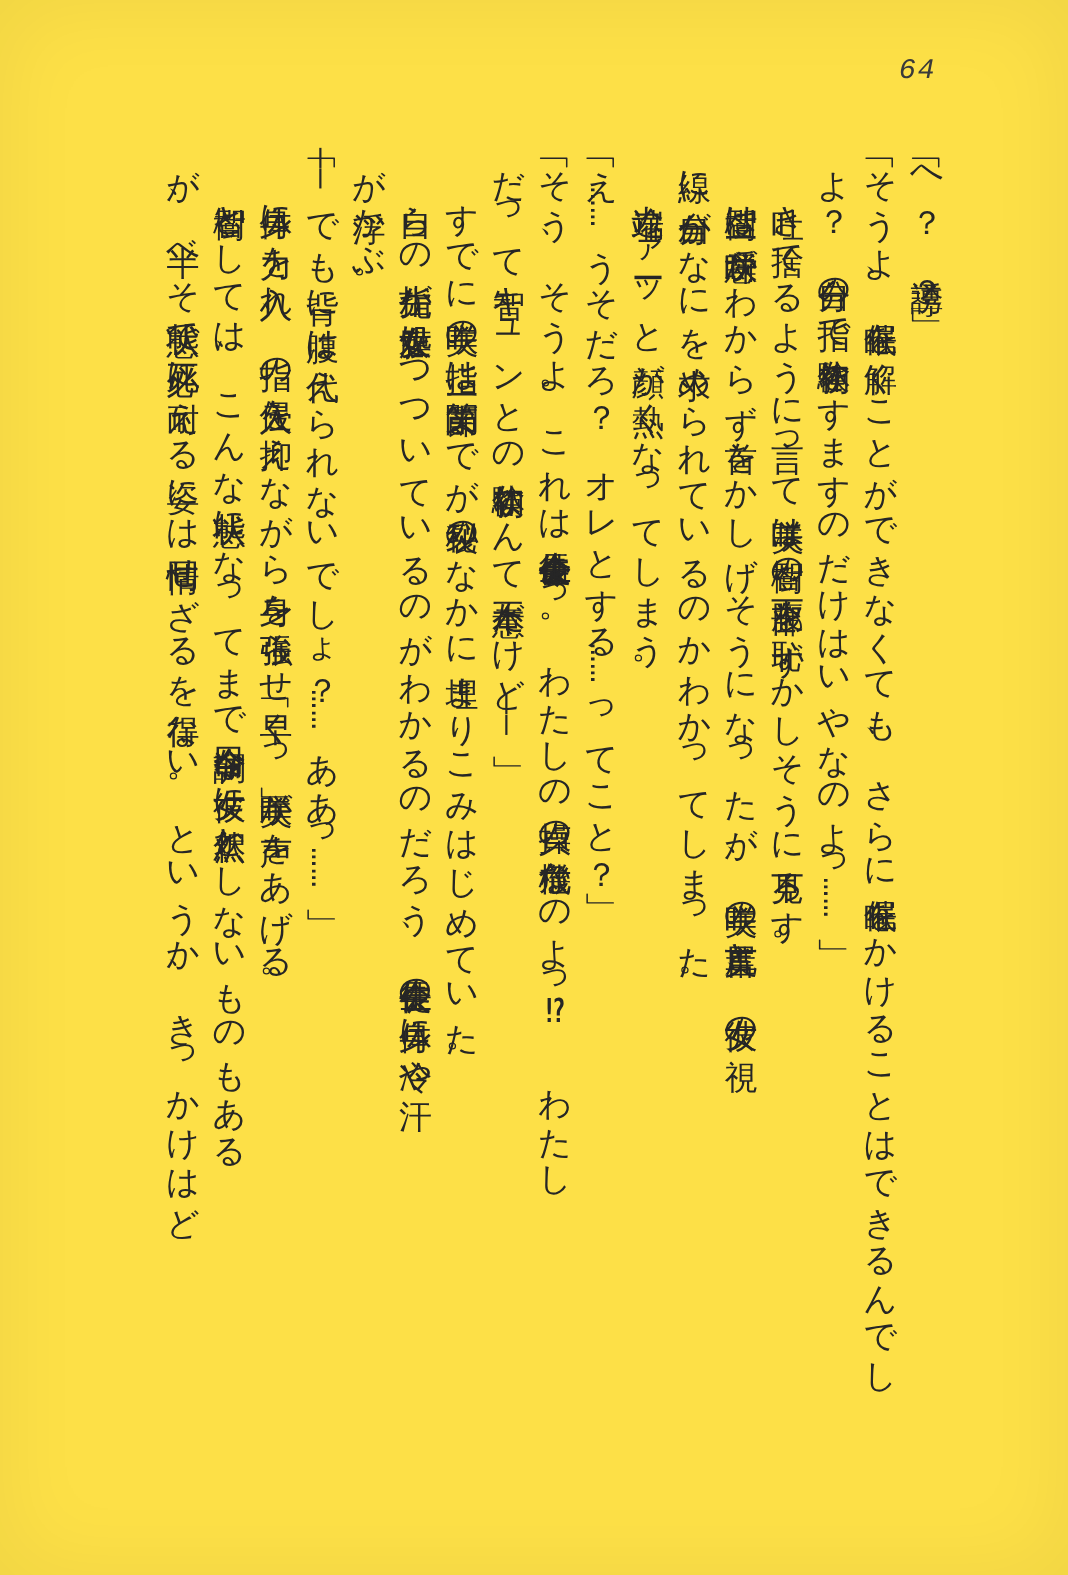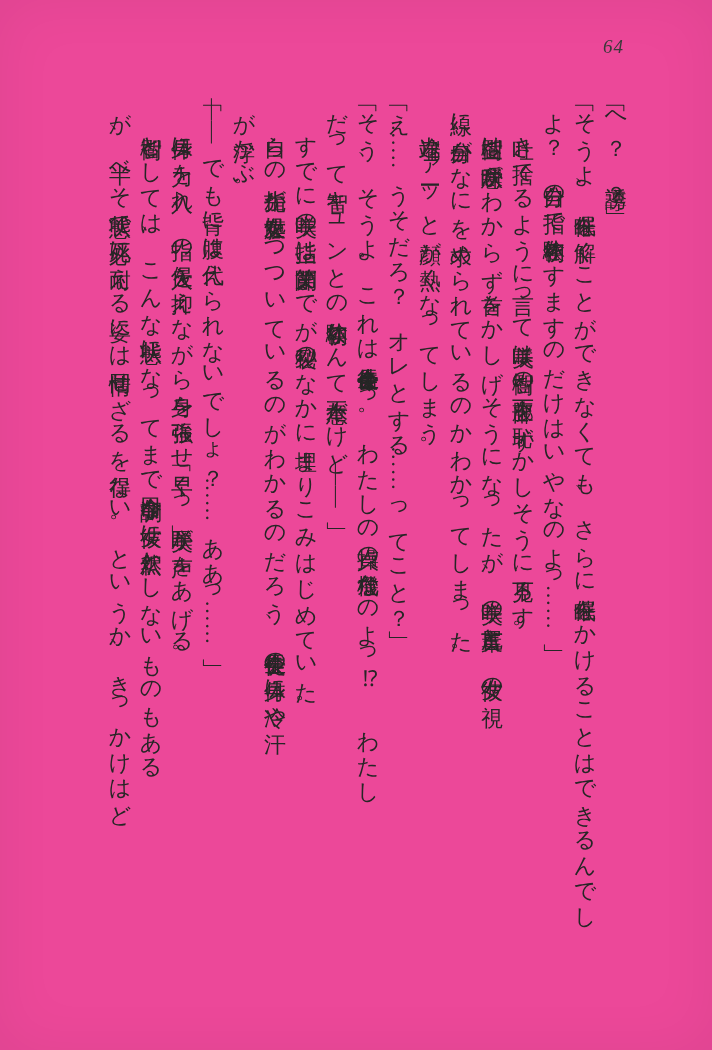--- a/index.html
+++ b/index.html
@@ -6,24 +6,24 @@
     margin: 0;
     padding: 0;
     width: 712px;
     height: 1050px;
     background: #f6f6f4;
   }
   .page {
     position: relative;
     width: 712px;
     height: 1050px;
-    background: #ec4899;
+    background: #fde047;
     box-shadow: inset 0 0 60px rgba(0,0,0,0.06);
     overflow: hidden;
-    font-family: Liberation Serif, serif;
+    font-family: Liberation Mono, monospace;
   }
   .page-number {
     position: absolute;
     top: 36px;
     right: 88px;
     font-size: 19px;
     font-style: italic;
     color: #3a3a3a;
     letter-spacing: 1px;
   }

